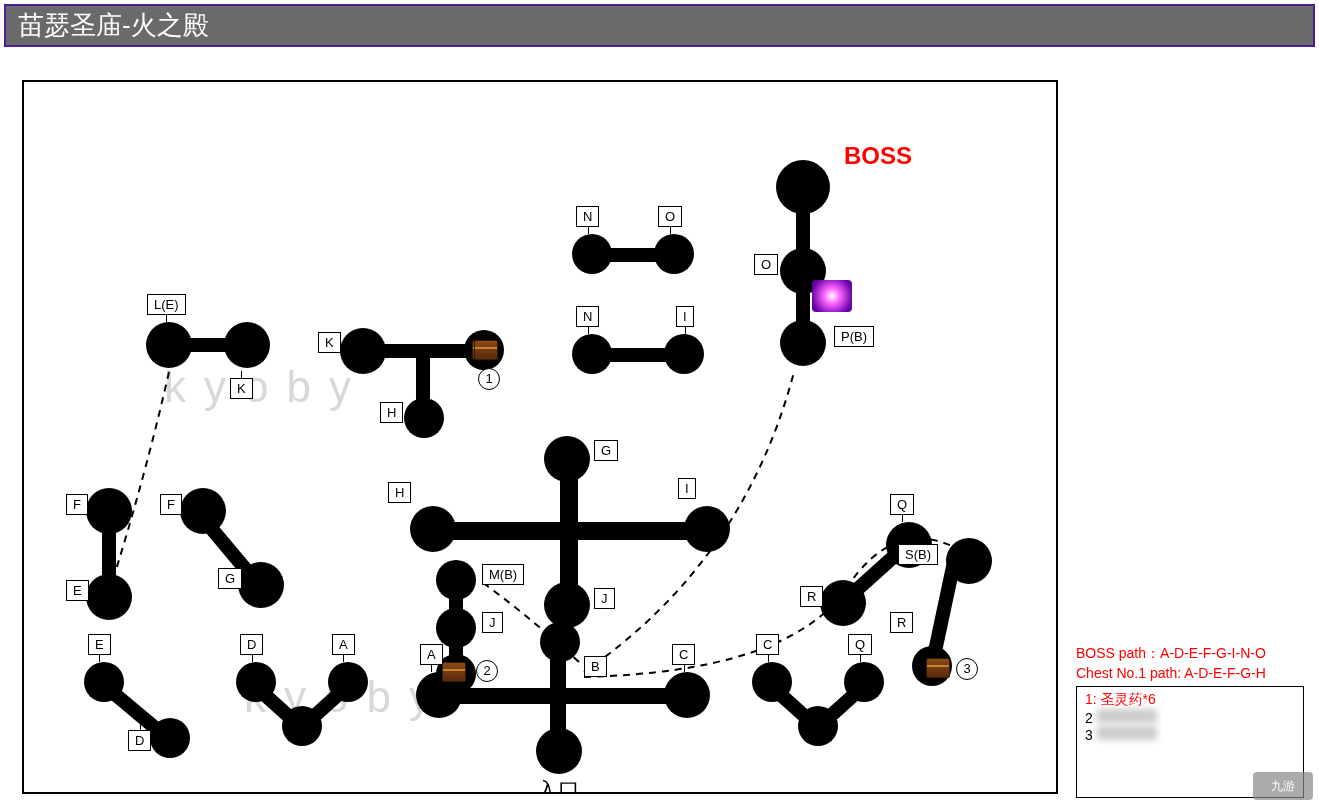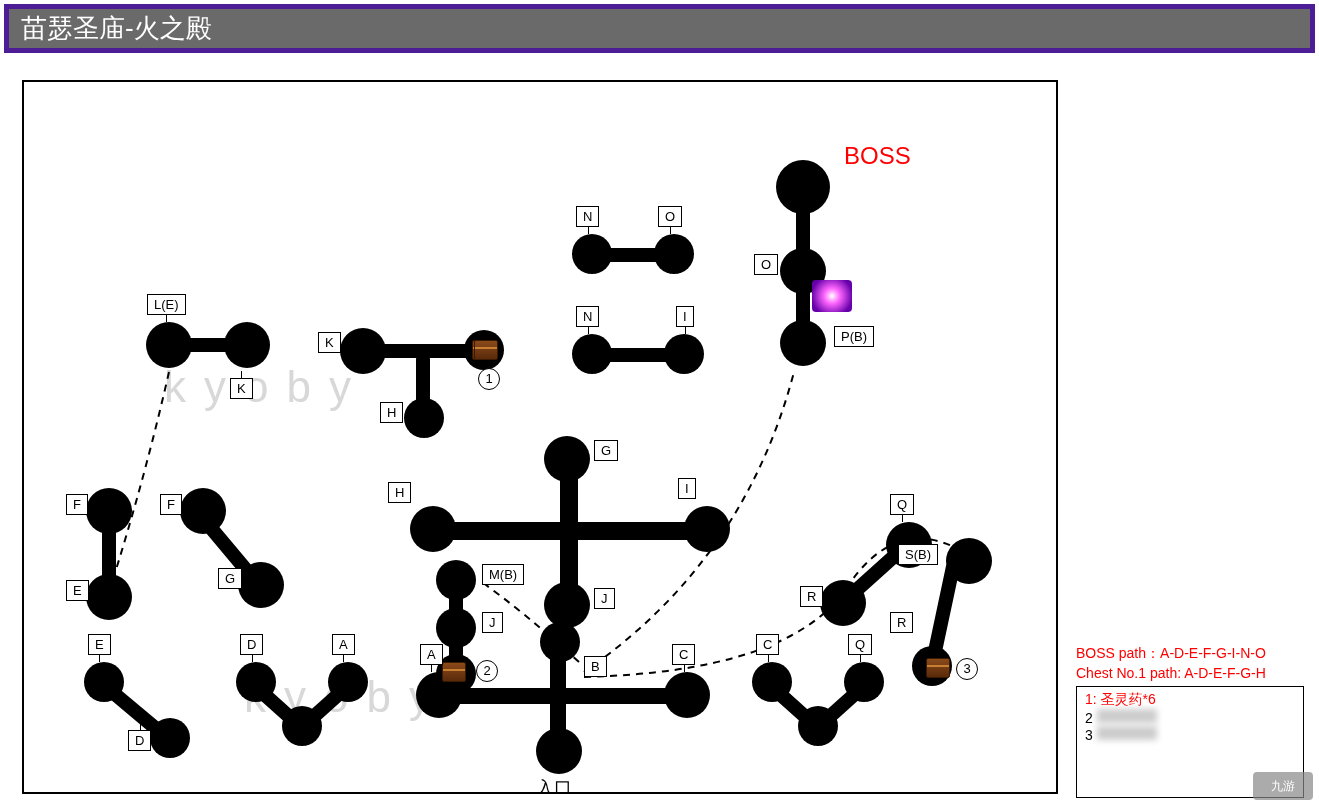--- a/index.html
+++ b/index.html
@@ -1,37 +1,37 @@
 <!DOCTYPE html>
 <html><head>
 <meta charset="utf-8">
 <style>
   * { box-sizing: border-box; margin: 0; padding: 0; }
   body { font-family: "Microsoft YaHei", Arial, sans-serif; background: #fff; width: 1319px; height: 806px; position: relative; }
   
   .header { display: flex; margin: 4px; }
-  .title-bar { flex: 1; background: #6a6a6a; color: #fff; font-size: 26px; padding: 2px 12px; border: 5px solid #4c1d95; }
+  .title-bar { flex: 1; background: #6a6a6a; color: #fff; font-size: 26px; padding: 2px 12px; border: 2px solid #4c1d95; }
   .chapter-bar { width: 342px; background: #eaeaea; color: #555; font-size: 20px; padding: 4px 12px; text-align: right; border: 1px solid #888; margin-left: 6px; }
   
   .map-frame { position: absolute; left: 22px; top: 80px; width: 1036px; height: 714px; border: 2px solid #000; background: #fff; overflow: hidden; }
   
   .node { position: absolute; width: 46px; height: 46px; border-radius: 50%; background: #000; }
   .node.sm { width: 40px; height: 40px; }
   .node.lg { width: 54px; height: 54px; }
   
   .edge { position: absolute; background: #000; height: 14px; border-radius: 7px; transform-origin: left center; }
   .edge.v { width: 14px; border-radius: 7px; }
   
   .lbl { position: absolute; background: #fff; border: 1px solid #000; font-size: 13px; padding: 2px 6px; white-space: nowrap; z-index: 5; }
   .lbl.tick::after { content: ""; position: absolute; width: 1px; height: 8px; background: #000; left: 50%; }
   .lbl.tick-below::after { bottom: -8px; }
   .lbl.tick-above::after { top: -8px; }
   
   .boss-label { position: absolute; color: #ff0000; font-size: 24px; font-weight: 400; }
-  .entry-label { position: absolute; font-size: 18px; }
+  .entry-label { position: absolute; font-size: 22px; }
   
   .watermark { position: absolute; color: #d8d8d8; font-size: 44px; font-family: Arial; letter-spacing: 18px; z-index: 0; pointer-events: none; }
   
   .chest { position: absolute; width: 24px; height: 20px; background: linear-gradient(#8a4a1a, #5a2a0a); border: 1px solid #3a1a00; border-radius: 2px; z-index: 4; }
   .chest::before { content: ""; position: absolute; top: 6px; left: 0; right: 0; height: 2px; background: #c88030; }
   
   .orb { position: absolute; width: 40px; height: 32px; background: radial-gradient(circle, #fff 0%, #ff66ff 30%, #6600aa 80%); border-radius: 4px; z-index: 4; }
   
   .num-circle { position: absolute; width: 22px; height: 22px; border: 1px solid #000; border-radius: 50%; background: #fff; font-size: 13px; text-align: center; line-height: 20px; z-index: 5; }
   
@@ -51,21 +51,21 @@
 
 <div class="header">
   <div class="title-bar">苗瑟圣庙-火之殿</div>
 </div>
 
 <div class="map-frame">
 
   <div class="watermark" style="left:140px; top:280px;">kyoby</div>
   <div class="watermark" style="left:220px; top:590px;">kyoby</div>
 
-  <div class="boss-label" style="left:820px; top:60px;">BOSS</div>
+  <div class="boss-label" style="left:820px; top:60px;font-weight:bold;">BOSS</div>
 
   <div class="node" style="left:122px; top:240px;"></div>
   <div class="edge" style="left:145px; top:256px; width:90px;"></div>
   <div class="node" style="left:200px; top:240px;"></div>
   <div class="lbl tick tick-below" style="left:123px; top:212px;">L(E)</div>
   <div class="lbl tick tick-above" style="left:206px; top:296px;">K</div>
 
   <div class="node" style="left:316px; top:246px;"></div>
   <div class="edge" style="left:338px; top:262px; width:140px;"></div>
   <div class="node sm" style="left:440px; top:248px;"></div>

